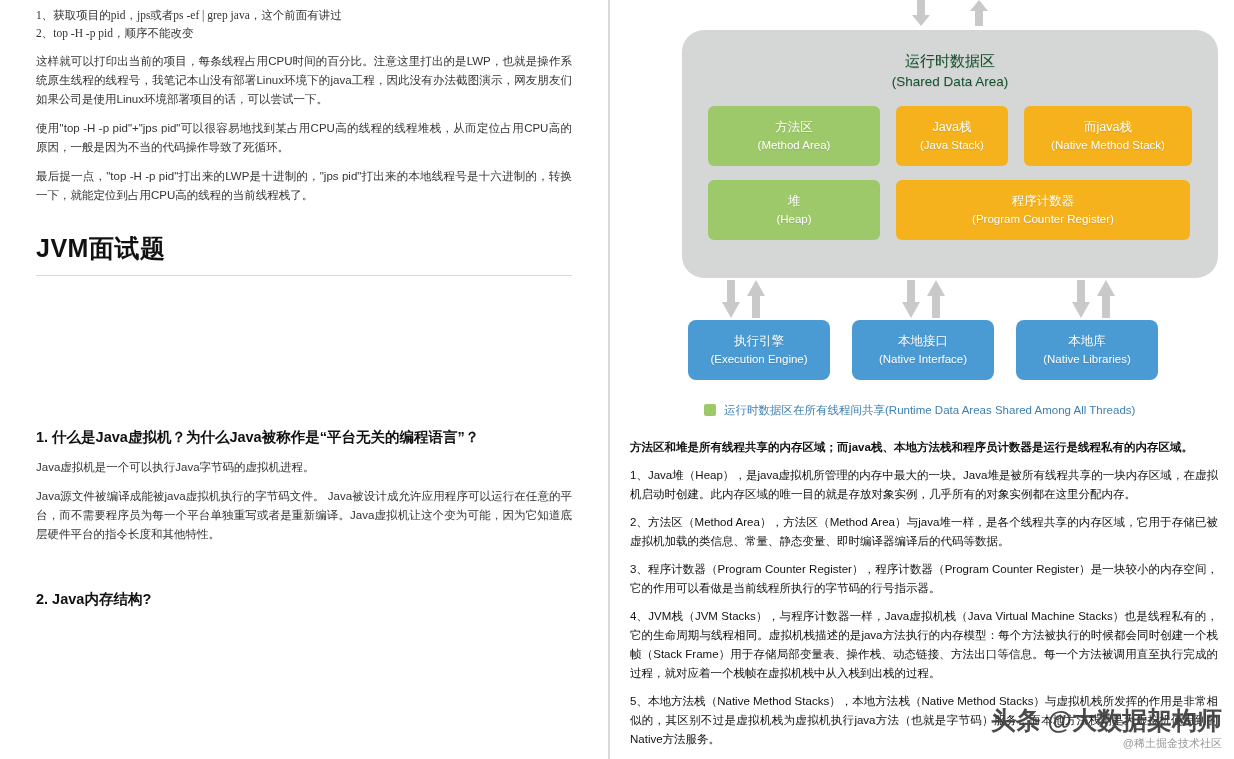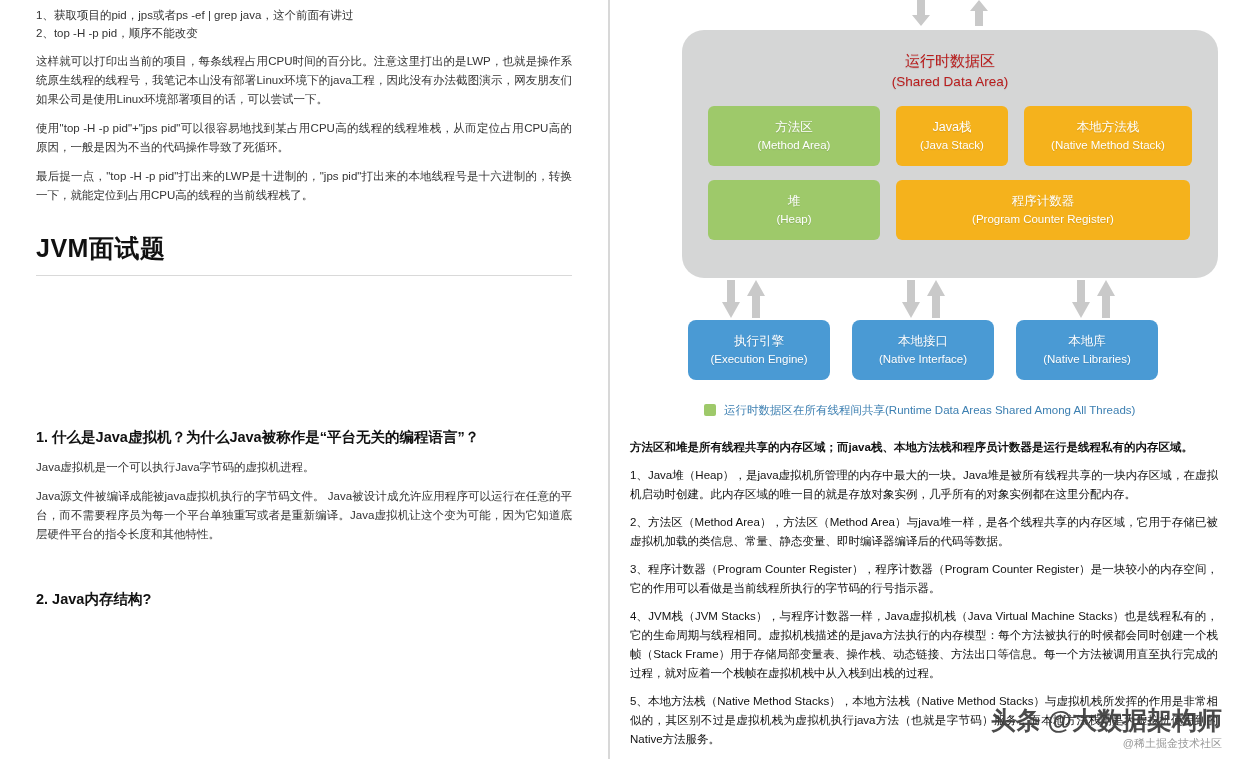--- a/index.html
+++ b/index.html
@@ -39,20 +39,21 @@
     position: relative;
     background: #fff;
     box-sizing: border-box;
   }
   .lead-list {
     margin: 0;
     padding: 6px 36px 0 36px;
     font-size: 11.5px;
     line-height: 18px;
     color: #333;
+    font-family: Liberation Serif, serif;
   }
   .lead-list div {
     white-space: nowrap;
   }
   .para {
     margin: 10px 36px 0 36px;
     font-size: 11.5px;
     line-height: 19px;
     color: #333;
     text-align: justify;
@@ -106,21 +107,21 @@
   }
   .arrow-svg { display: block; }
   .outer-box {
     background: #d5d6d6;
     border-radius: 22px;
     padding: 14px 26px 24px 26px;
     margin-top: 2px;
   }
   .rt-title {
     text-align: center;
-    color: #b91c1c;
+    color: #14532d;
     font-size: 15px;
     line-height: 21px;
     padding: 6px 0 14px 0;
     text-shadow: 0 1px 1px rgba(0,0,0,.12);
   }
   .rt-title .en { font-size: 13.5px; }
   .boxrow {
     display: flex;
     gap: 16px;
     margin-bottom: 14px;
@@ -276,21 +277,21 @@
         <div class="boxrow">
           <div class="cell green w-method">
             <span>方法区</span>
             <span class="en">(Method Area)</span>
           </div>
           <div class="cell orange w-jstack">
             <span>Java栈</span>
             <span class="en">(Java Stack)</span>
           </div>
           <div class="cell orange w-native">
-            <span>本地方法栈</span>
+            <span>而java栈</span>
             <span class="en">(Native Method Stack)</span>
           </div>
         </div>
 
         <div class="boxrow">
           <div class="cell green w-heap">
             <span>堆</span>
             <span class="en">(Heap)</span>
           </div>
           <div class="cell orange w-pc">

